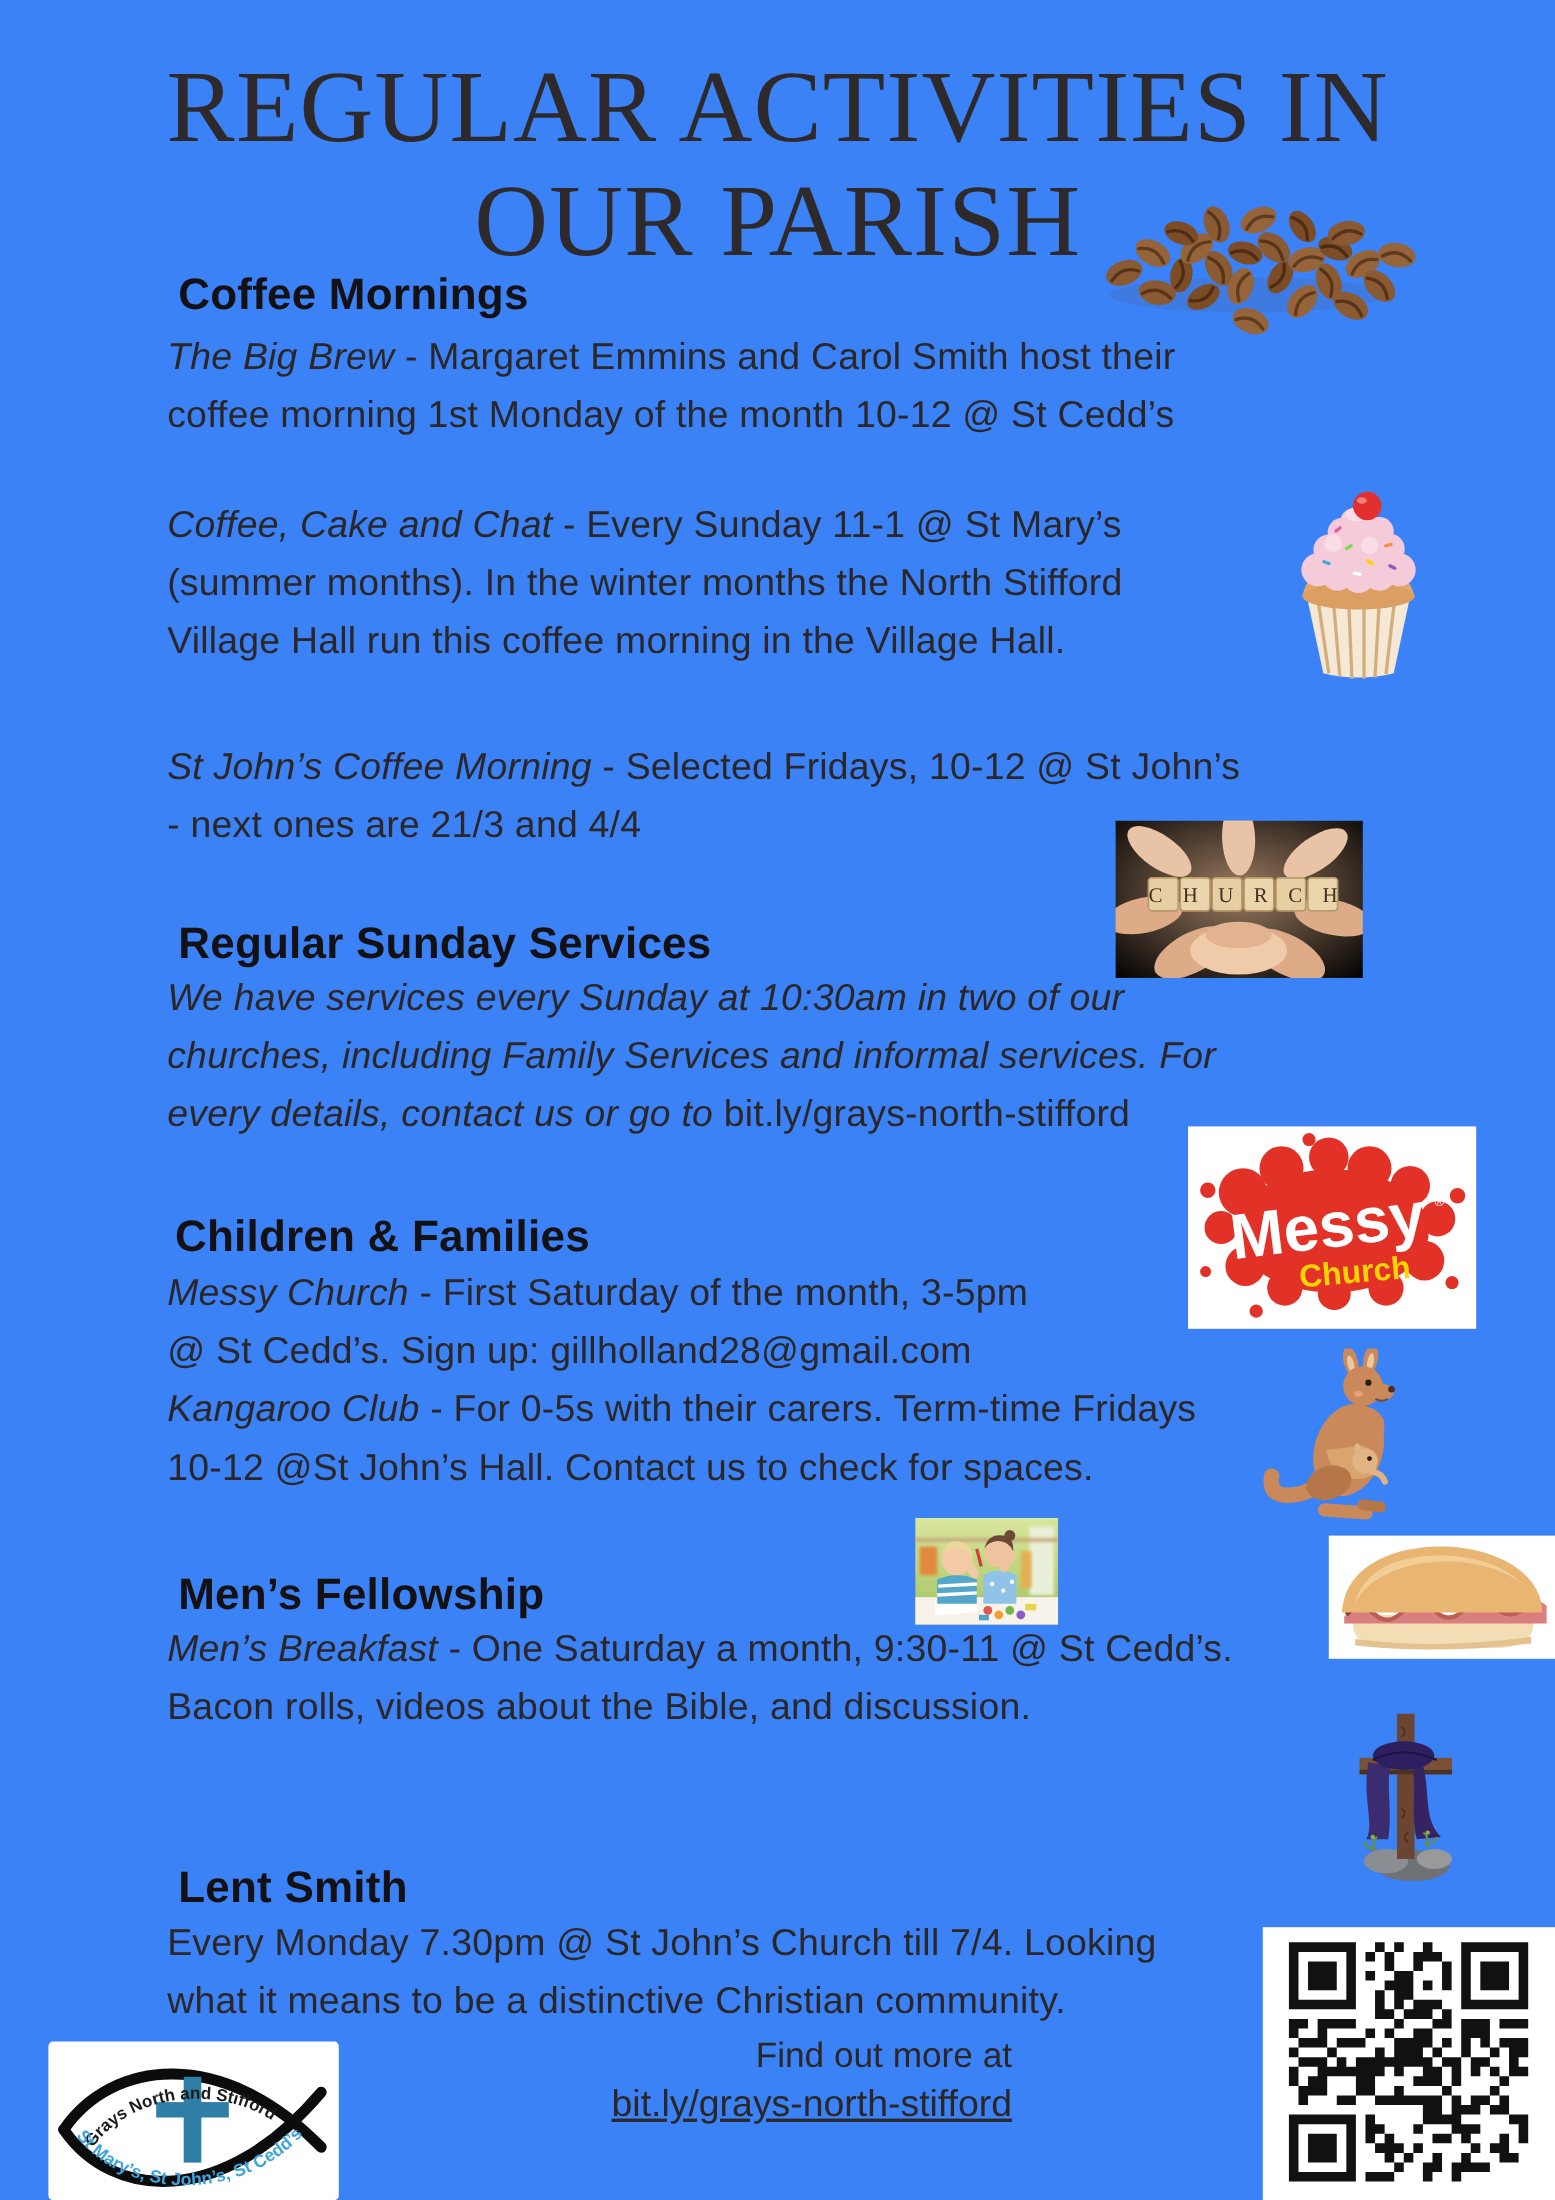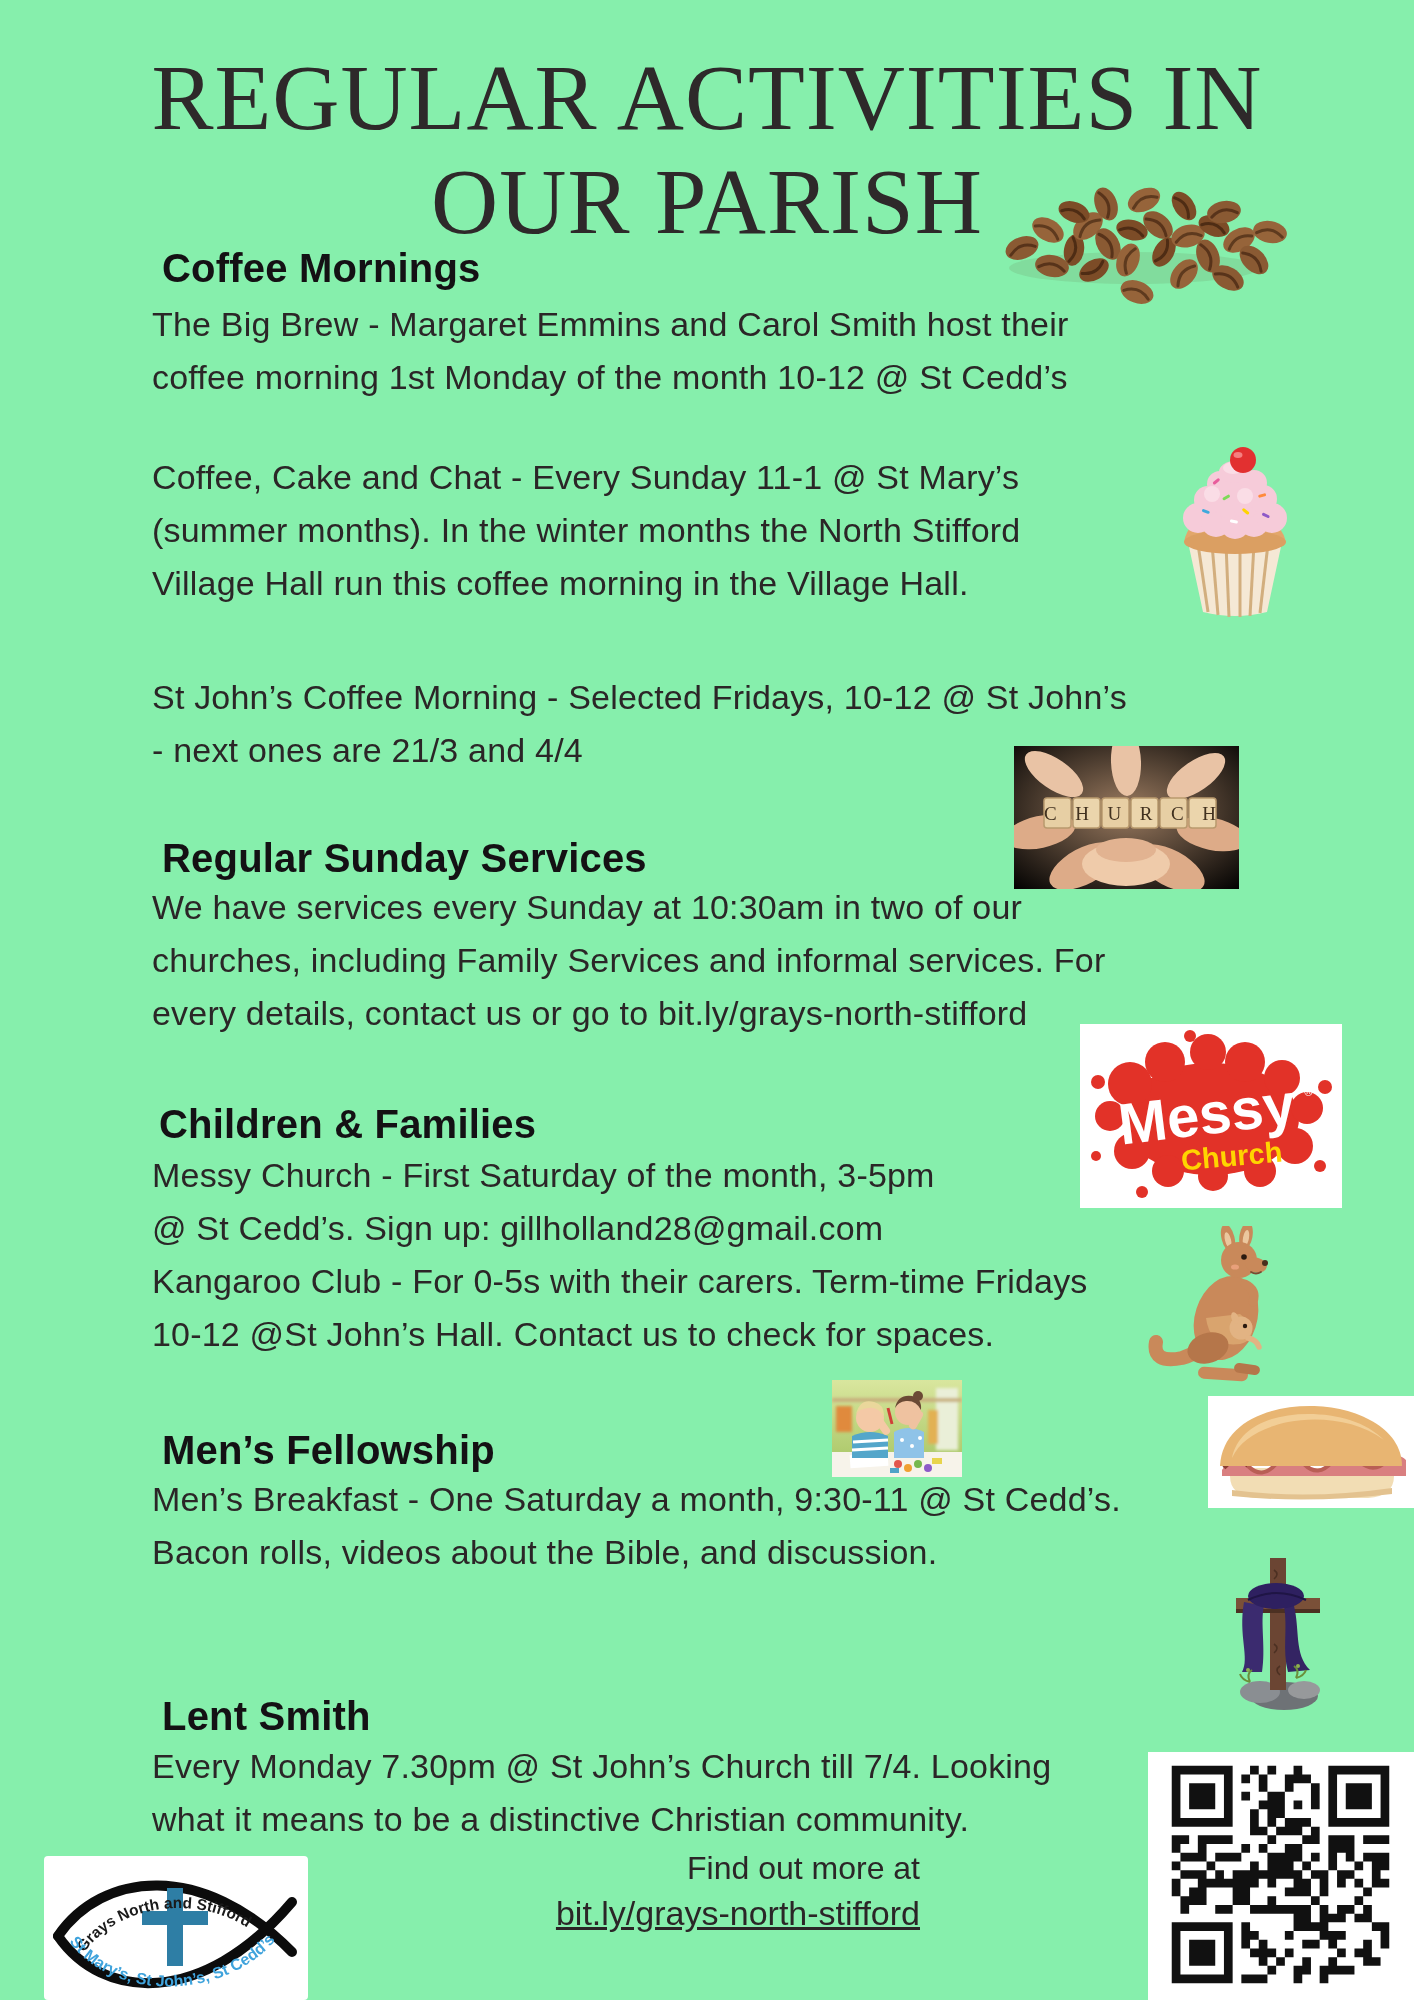--- a/index.html
+++ b/index.html
@@ -1,23 +1,23 @@
 <!DOCTYPE html>
 <html><head>
 <meta charset="utf-8">
 <style>
   html,body{margin:0;padding:0;background:#e8e4de;}
-  .page{position:relative;width:1414px;height:2000px;background:#86efac;overflow:hidden;
+  .page{position:relative;width:1414px;height:2000px;background:#3b82f6;overflow:hidden;
         font-family:"Liberation Sans",sans-serif;color:#2b2627;}
   .title{position:absolute;left:0;right:0;top:46px;text-align:center;
          font-family:"Liberation Serif",serif;font-size:93px;line-height:104px;
          color:#2e292a;letter-spacing:1px;font-weight:400;}
   .hd{position:absolute;font-size:40px;font-weight:700;color:#141114;white-space:nowrap;letter-spacing:.2px;margin-left:10px;}
   .ln{position:absolute;font-size:34px;line-height:42px;white-space:nowrap;letter-spacing:.2px;}
-  .it{}
+  .it{font-style:italic;}
   .ctr{position:absolute;left:240px;width:680px;text-align:right;white-space:nowrap;}
   .link{text-decoration:underline;cursor:pointer;}
   .img{position:absolute;}
   .whitebox{background:#ffffff;}
   .qrlabel{position:absolute;right:14px;bottom:10px;font-size:15px;font-style:italic;font-weight:700;color:#111;}
 </style>
 </head>
 <body>
 
 <div class="page">

